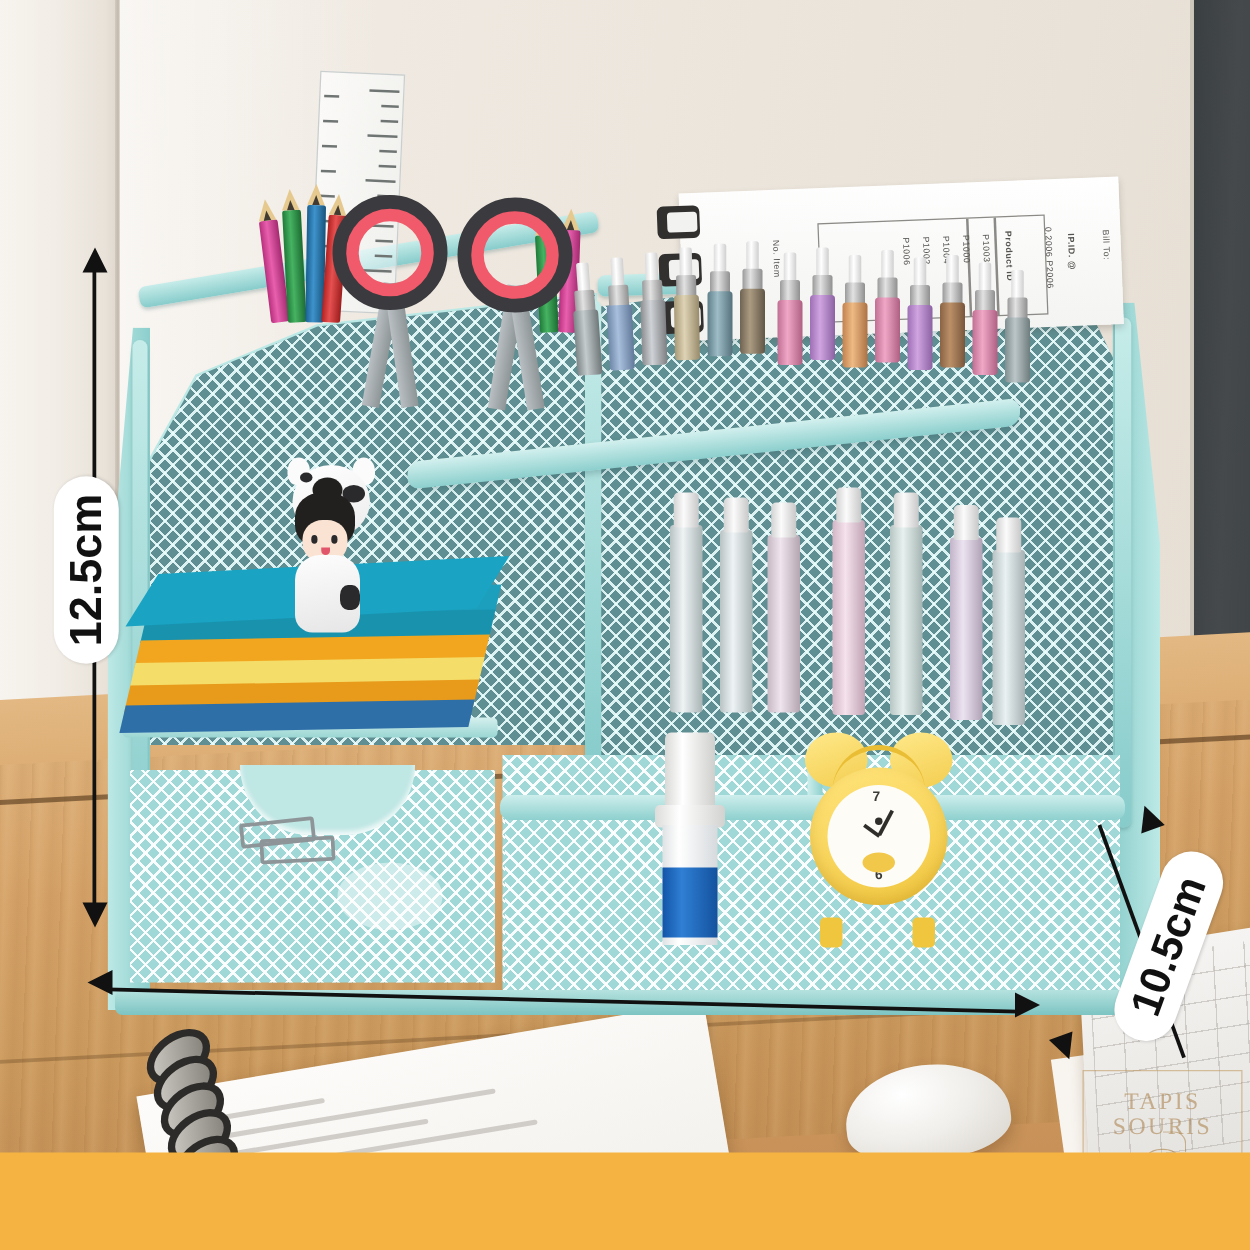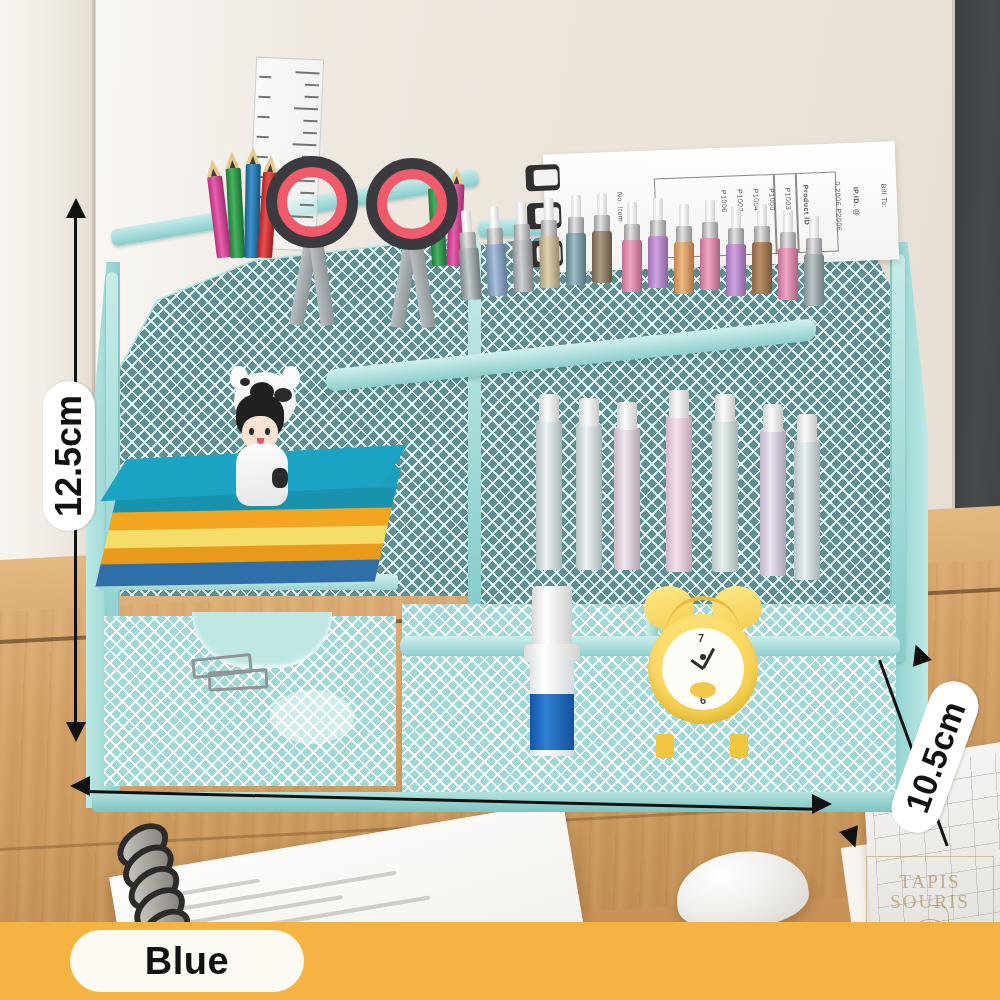--- a/index.html
+++ b/index.html
@@ -623,17 +623,14 @@
 
   <div class="logo-wm">
     <div class="t1">TAPIS</div>
     <div class="t2">SOURIS</div>
     <div class="logo-cable"></div>
     <div class="logo-mouse"></div>
   </div>
 
 
   <div class="bottom-banner"></div>
-  <div class="chip">
-    <span>Blue</span>
-  </div>
 
 </div>
 
 </body></html>

